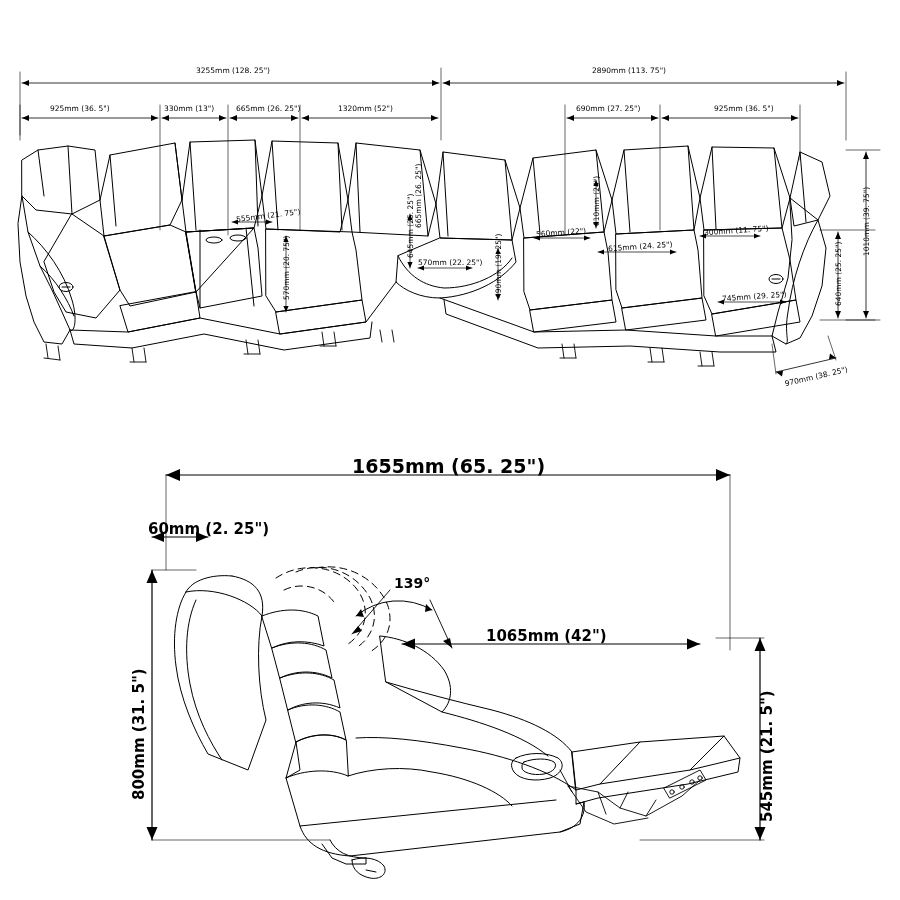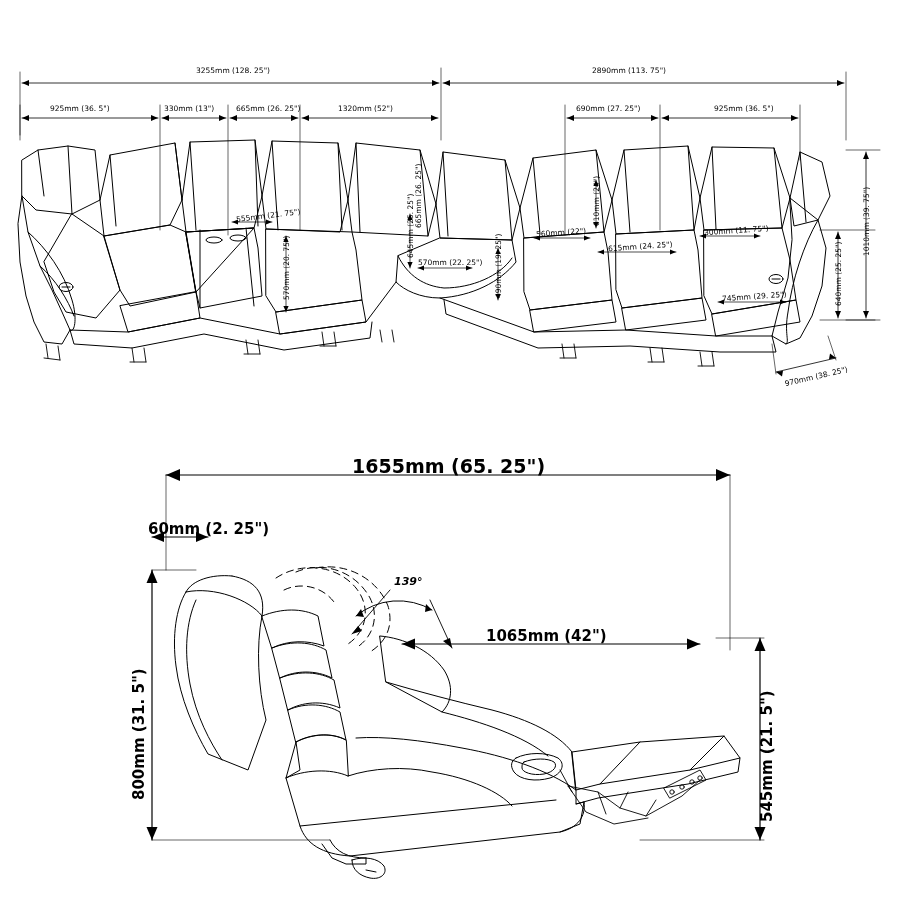--- a/index.html
+++ b/index.html
@@ -3,21 +3,21 @@
 <meta charset="utf-8">
 <style>
   html,body{margin:0;padding:0;background:#ffffff;}
   body{width:900px;height:900px;font-family:"DejaVu Sans",sans-serif;color:#111;}
   #stage{position:relative;width:900px;height:900px;overflow:hidden;}
   svg{display:block;}
   .lbl{position:absolute;white-space:nowrap;font-family:"DejaVu Sans",sans-serif;color:#000;}
   .small{font-size:7.5px;}
   .big{font-size:19px;font-weight:bold;}
   .big2{font-size:15px;font-weight:bold;}
-  .ang{font-size:11px;font-style:italic;font-weight:bold;}
+  .ang{font-size:14px;font-weight:bold;}
 </style>
 </head>
 <body>
 
 <div id="stage">
 
   <svg width="900" height="440" style="position:absolute;left:0;top:0;">
     <g fill="none" stroke="#000" stroke-width="1" stroke-linejoin="round" stroke-linecap="round">
 
       <g stroke-width="0.6">

